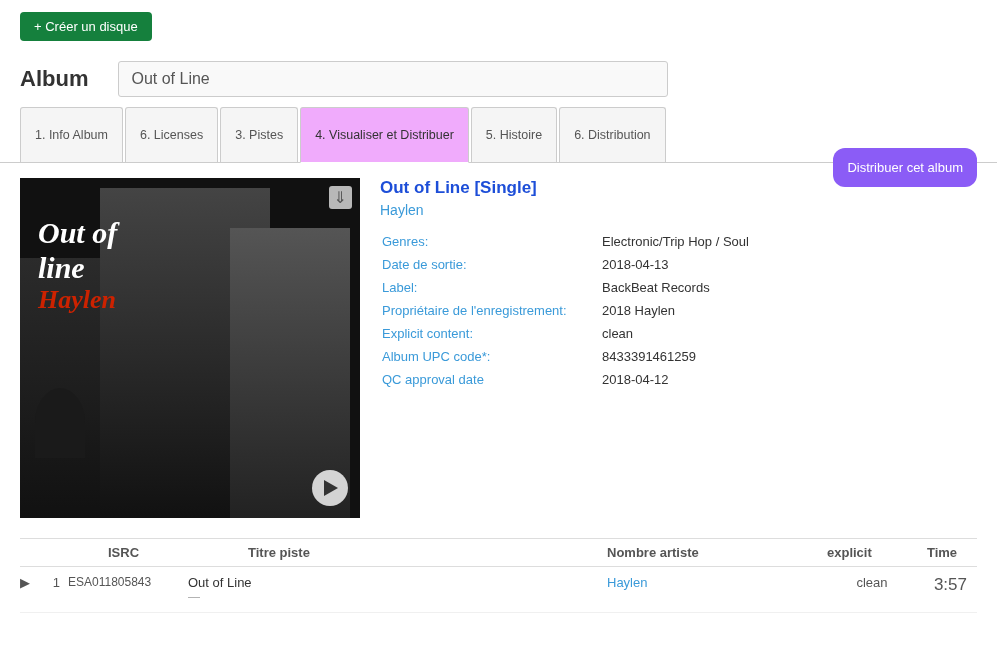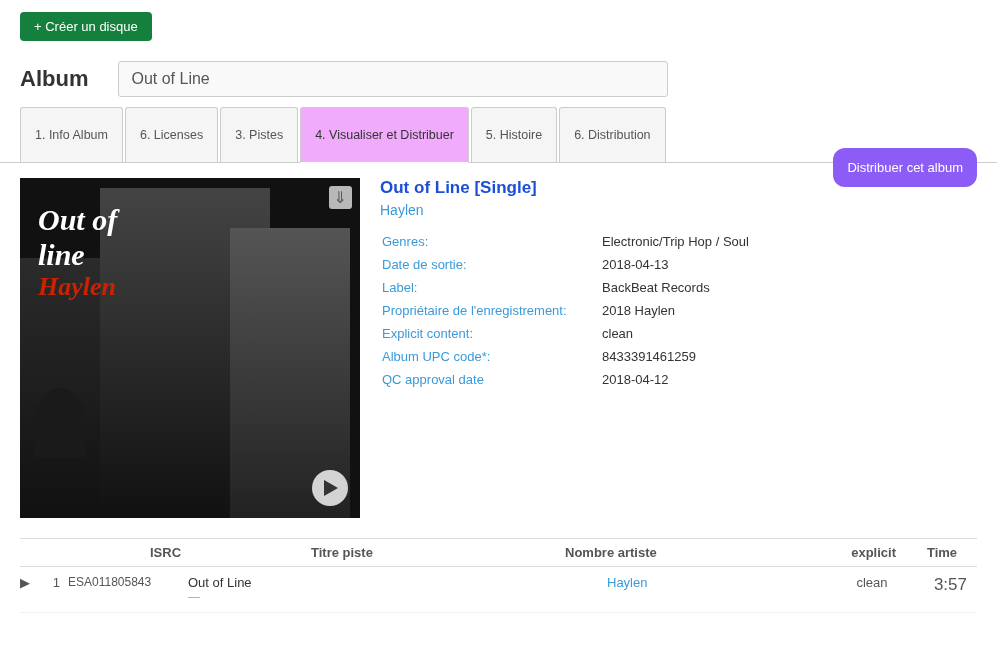--- a/index.html
+++ b/index.html
@@ -49,25 +49,25 @@
     .album-dist-btn {
       float: right; background: #8b5cf6; color: #fff; border: none; padding: 12px 14px;
       border-radius: 12px; cursor: pointer; font-size: 13px; margin-top: -30px;
     }
     .info-table { width: 100%; border-collapse: collapse; }
     .info-table td { padding: 4px 2px; vertical-align: top; }
     .info-table td:first-child { color: #3a9ad9; width: 220px; white-space: nowrap; }
     .info-table td:last-child { color: #333; }
 
     .tracks-section { margin-top: 20px; }
-    .tracks-header { display: flex; align-items: center; border-top: 1px solid #ddd; border-bottom: 1px solid #ddd; padding: 6px 0; font-weight: bold; color: #555; font-size: 13px; gap: 21px; }
+    .tracks-header { display: flex; align-items: center; border-top: 1px solid #ddd; border-bottom: 1px solid #ddd; padding: 6px 0; font-weight: bold; color: #555; font-size: 13px; }
     .tracks-header .col-isrc { width: 140px; margin-left: 40px; }
     .tracks-header .col-title { flex: 1; }
     .tracks-header .col-artist { width: 220px; }
-    .tracks-header .col-explicit { width: 90px; text-align: right; }
+    .tracks-header .col-explicit { width: 90px; text-align: left; }
     .tracks-header .col-time { width: 60px; text-align: center; padding-right: 10px; }
 
     .track-row { display: flex; align-items: flex-start; padding: 8px 0; border-bottom: 1px solid #f0f0f0; }
     .track-play { width: 22px; font-size: 13px; color: #555; cursor: pointer; }
     .track-num { width: 18px; font-size: 13px; color: #555; text-align: right; margin-right: 8px; }
     .track-isrc { width: 120px; font-size: 12px; color: #555; }
     .track-title-col { flex: 1; }
     .track-title-text { font-size: 13px; color: #333; }
     .track-title-dash { color: #aaa; font-size: 12px; }
     .track-artist-col { width: 220px; font-size: 13px; color: #3a9ad9; }
@@ -113,21 +113,21 @@
 
         <div style="position:absolute;inset:0;background:#111;"></div>
 
         <div style="position:absolute;bottom:0;left:0;width:130px;height:260px;background:linear-gradient(to bottom, #2b2b2b, #111);border-radius:0;"></div>
         <div style="position:absolute;bottom:60px;left:15px;width:50px;height:70px;background:#1a1a1a;border-radius:50% 50% 0 0;"></div>
 
         <div style="position:absolute;bottom:0;left:80px;width:170px;height:330px;background:linear-gradient(to bottom,#444,#111);"></div>
 
         <div style="position:absolute;bottom:0;right:10px;width:120px;height:290px;background:linear-gradient(to bottom,#555,#222);"></div>
 
-        <div style="position:absolute;top:25px;left:18px;font-family:Georgia,serif;font-style:italic;line-height:1.15;">
+        <div style="position:absolute;top:38px;left:18px;font-family:Georgia,serif;font-style:italic;line-height:1.15;">
           <div style="color:#fff;font-size:30px;font-weight:bold;">Out of</div>
           <div style="color:#fff;font-size:30px;font-weight:bold;">line</div>
           <div style="color:#cc2200;font-size:26px;font-weight:bold;font-style:italic;">Haylen</div>
         </div>
 
         <div class="play-btn-overlay">
           <div class="play-icon"></div>
         </div>
 
         <div class="download-icon-wrapper">⇓</div>

